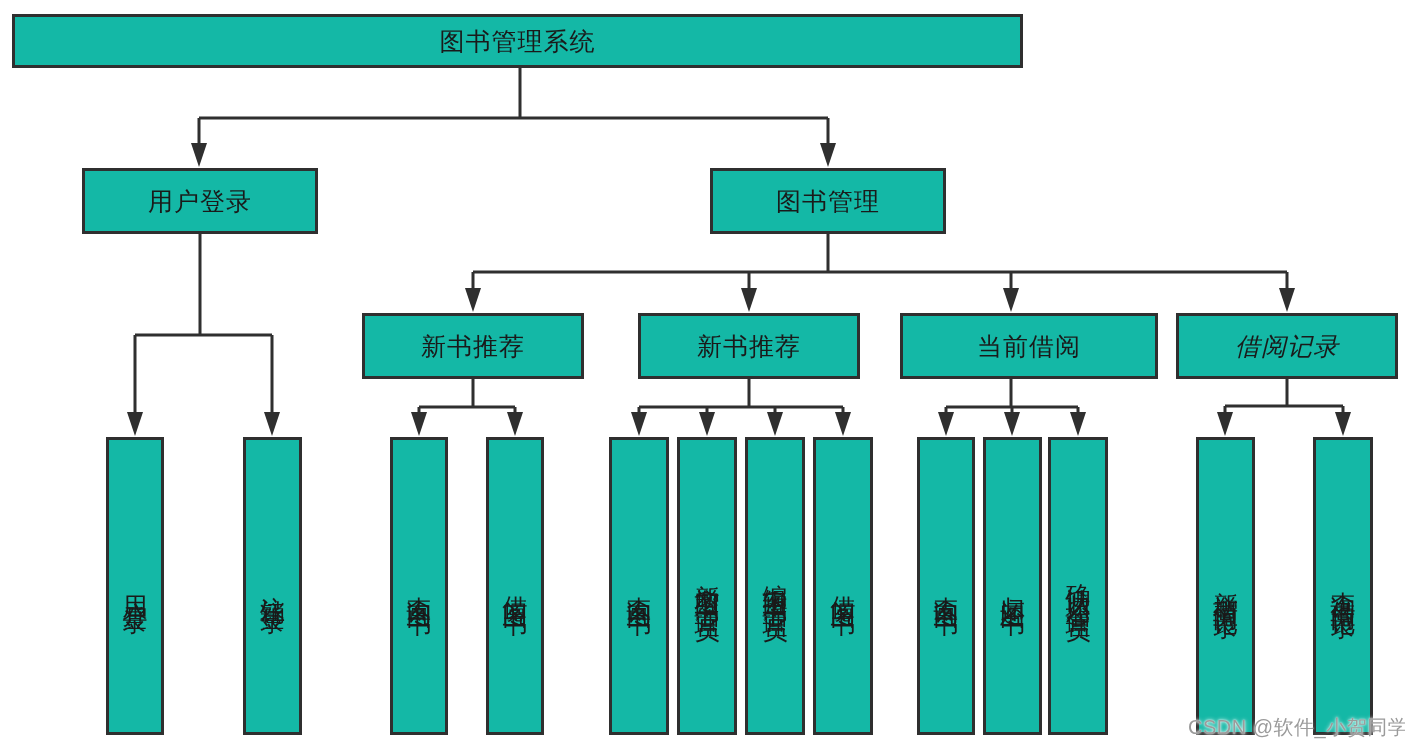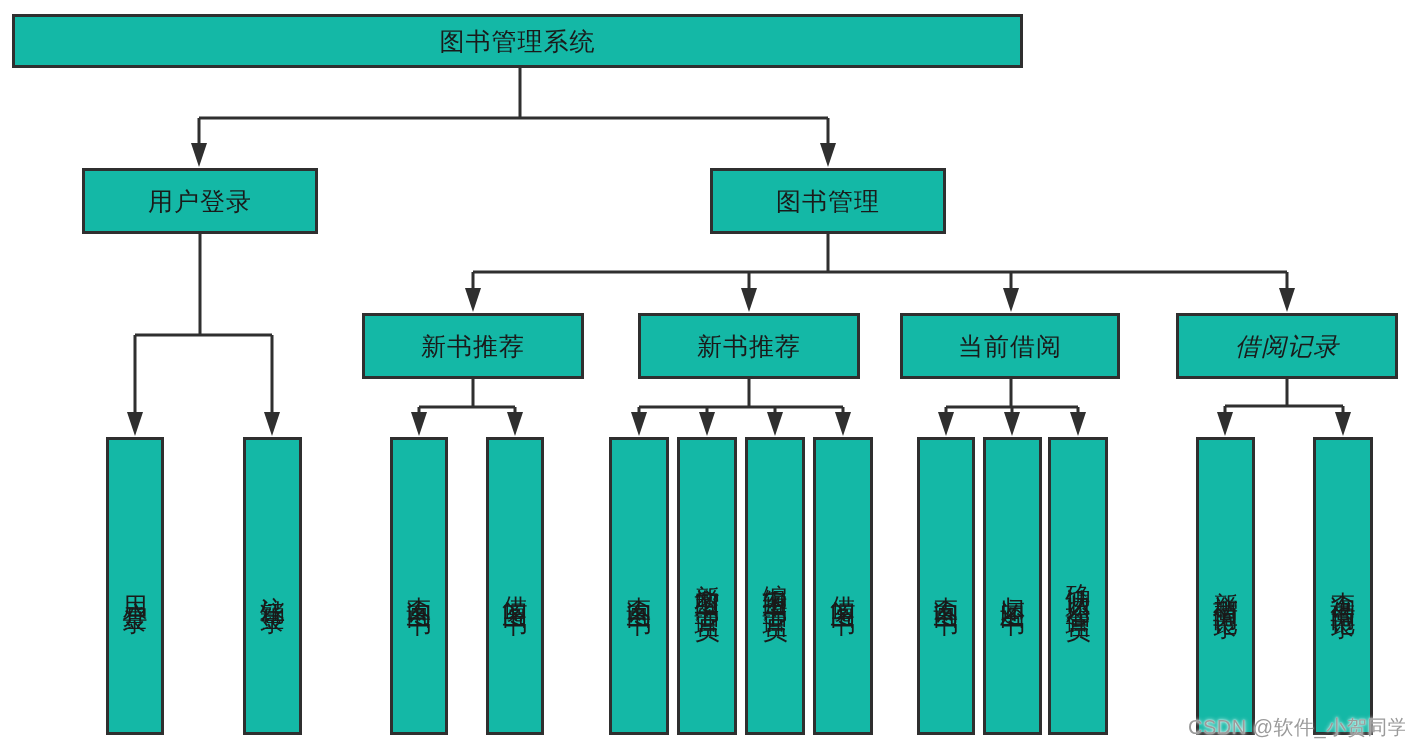--- a/index.html
+++ b/index.html
@@ -76,21 +76,21 @@
   <div class="box" style="left:710px; top:168px; width:236px; height:66px;">
     <span class="hlabel">图书管理</span>
   </div>
 
   <div class="box" style="left:362px; top:313px; width:222px; height:66px;">
     <span class="hlabel">新书推荐</span>
   </div>
   <div class="box" style="left:638px; top:313px; width:222px; height:66px;">
     <span class="hlabel">新书推荐</span>
   </div>
-  <div class="box" style="left:900px; top:313px; width:220px; height:66px;">
+  <div class="box" style="left:900px; top:313px; width:258px; height:66px;">
     <span class="hlabel">当前借阅</span>
   </div>
   <div class="box" style="left:1176px; top:313px; width:222px; height:66px;font-style:italic;">
     <span class="hlabel">借阅记录</span>
   </div>
 
   <div class="box leaf" style="left:106px; width:58px;">
     <span class="vtext">用户登录</span>
   </div>
   <div class="box leaf" style="left:243px; width:59px;">

